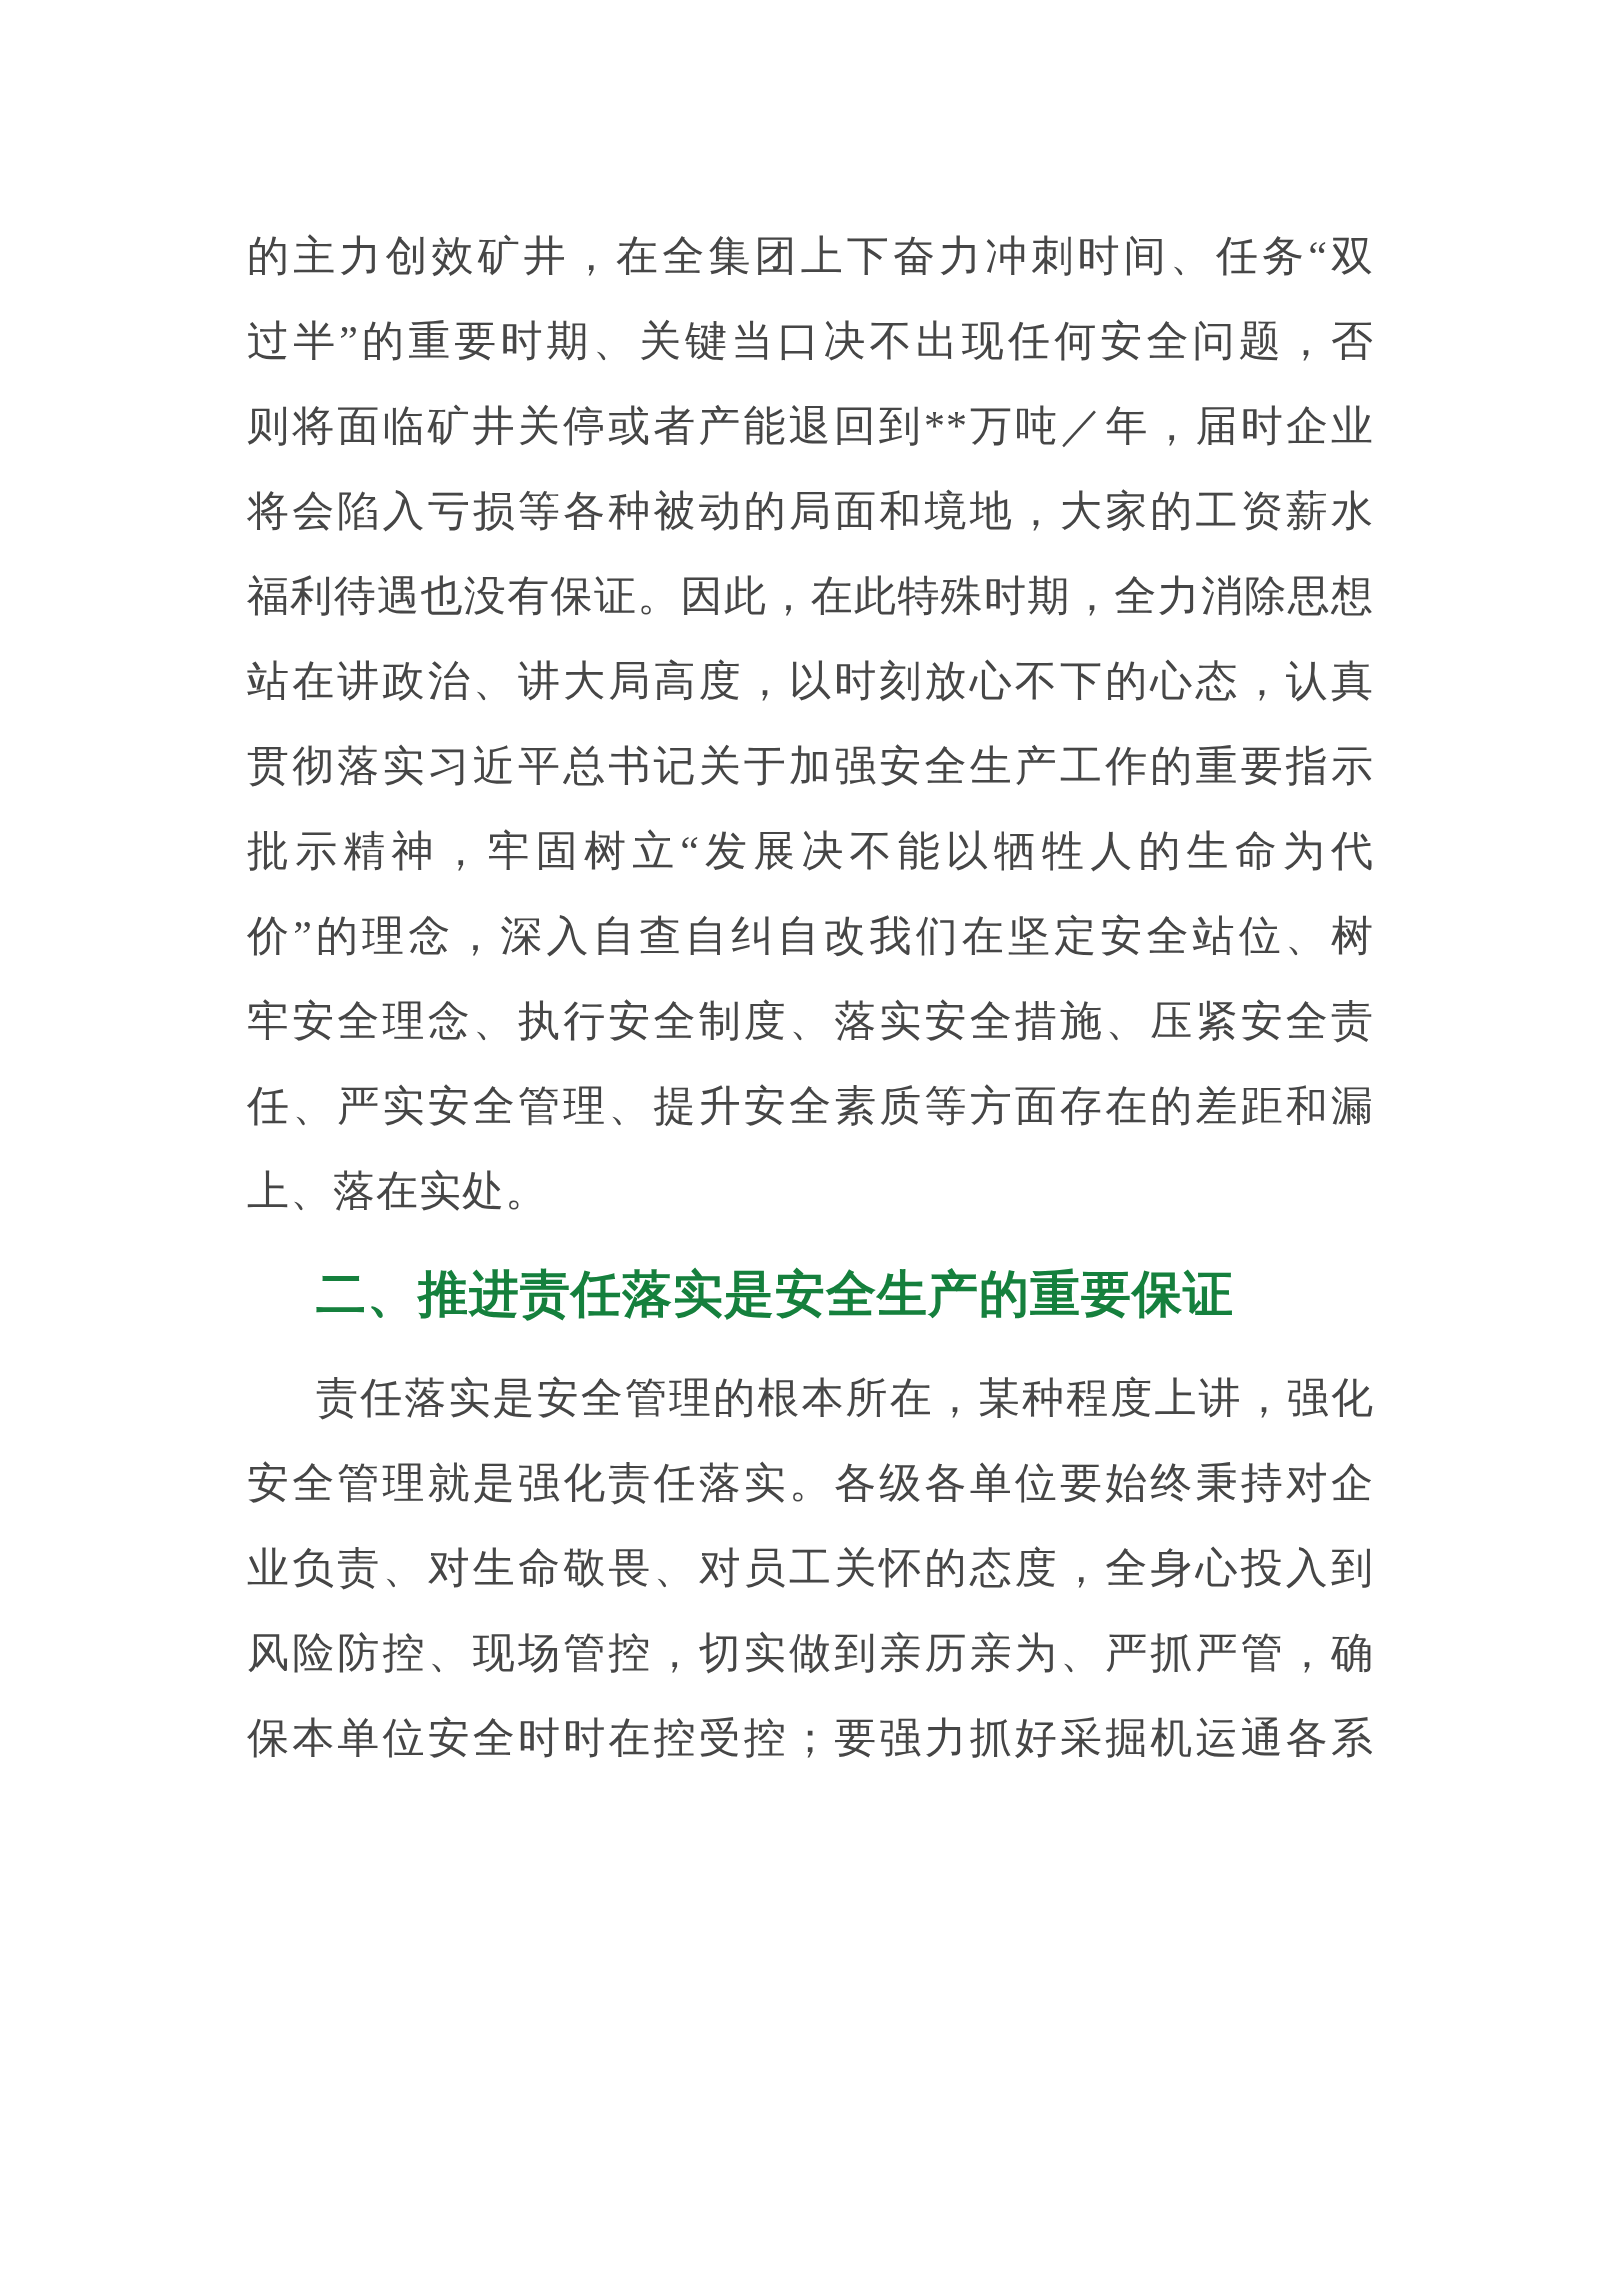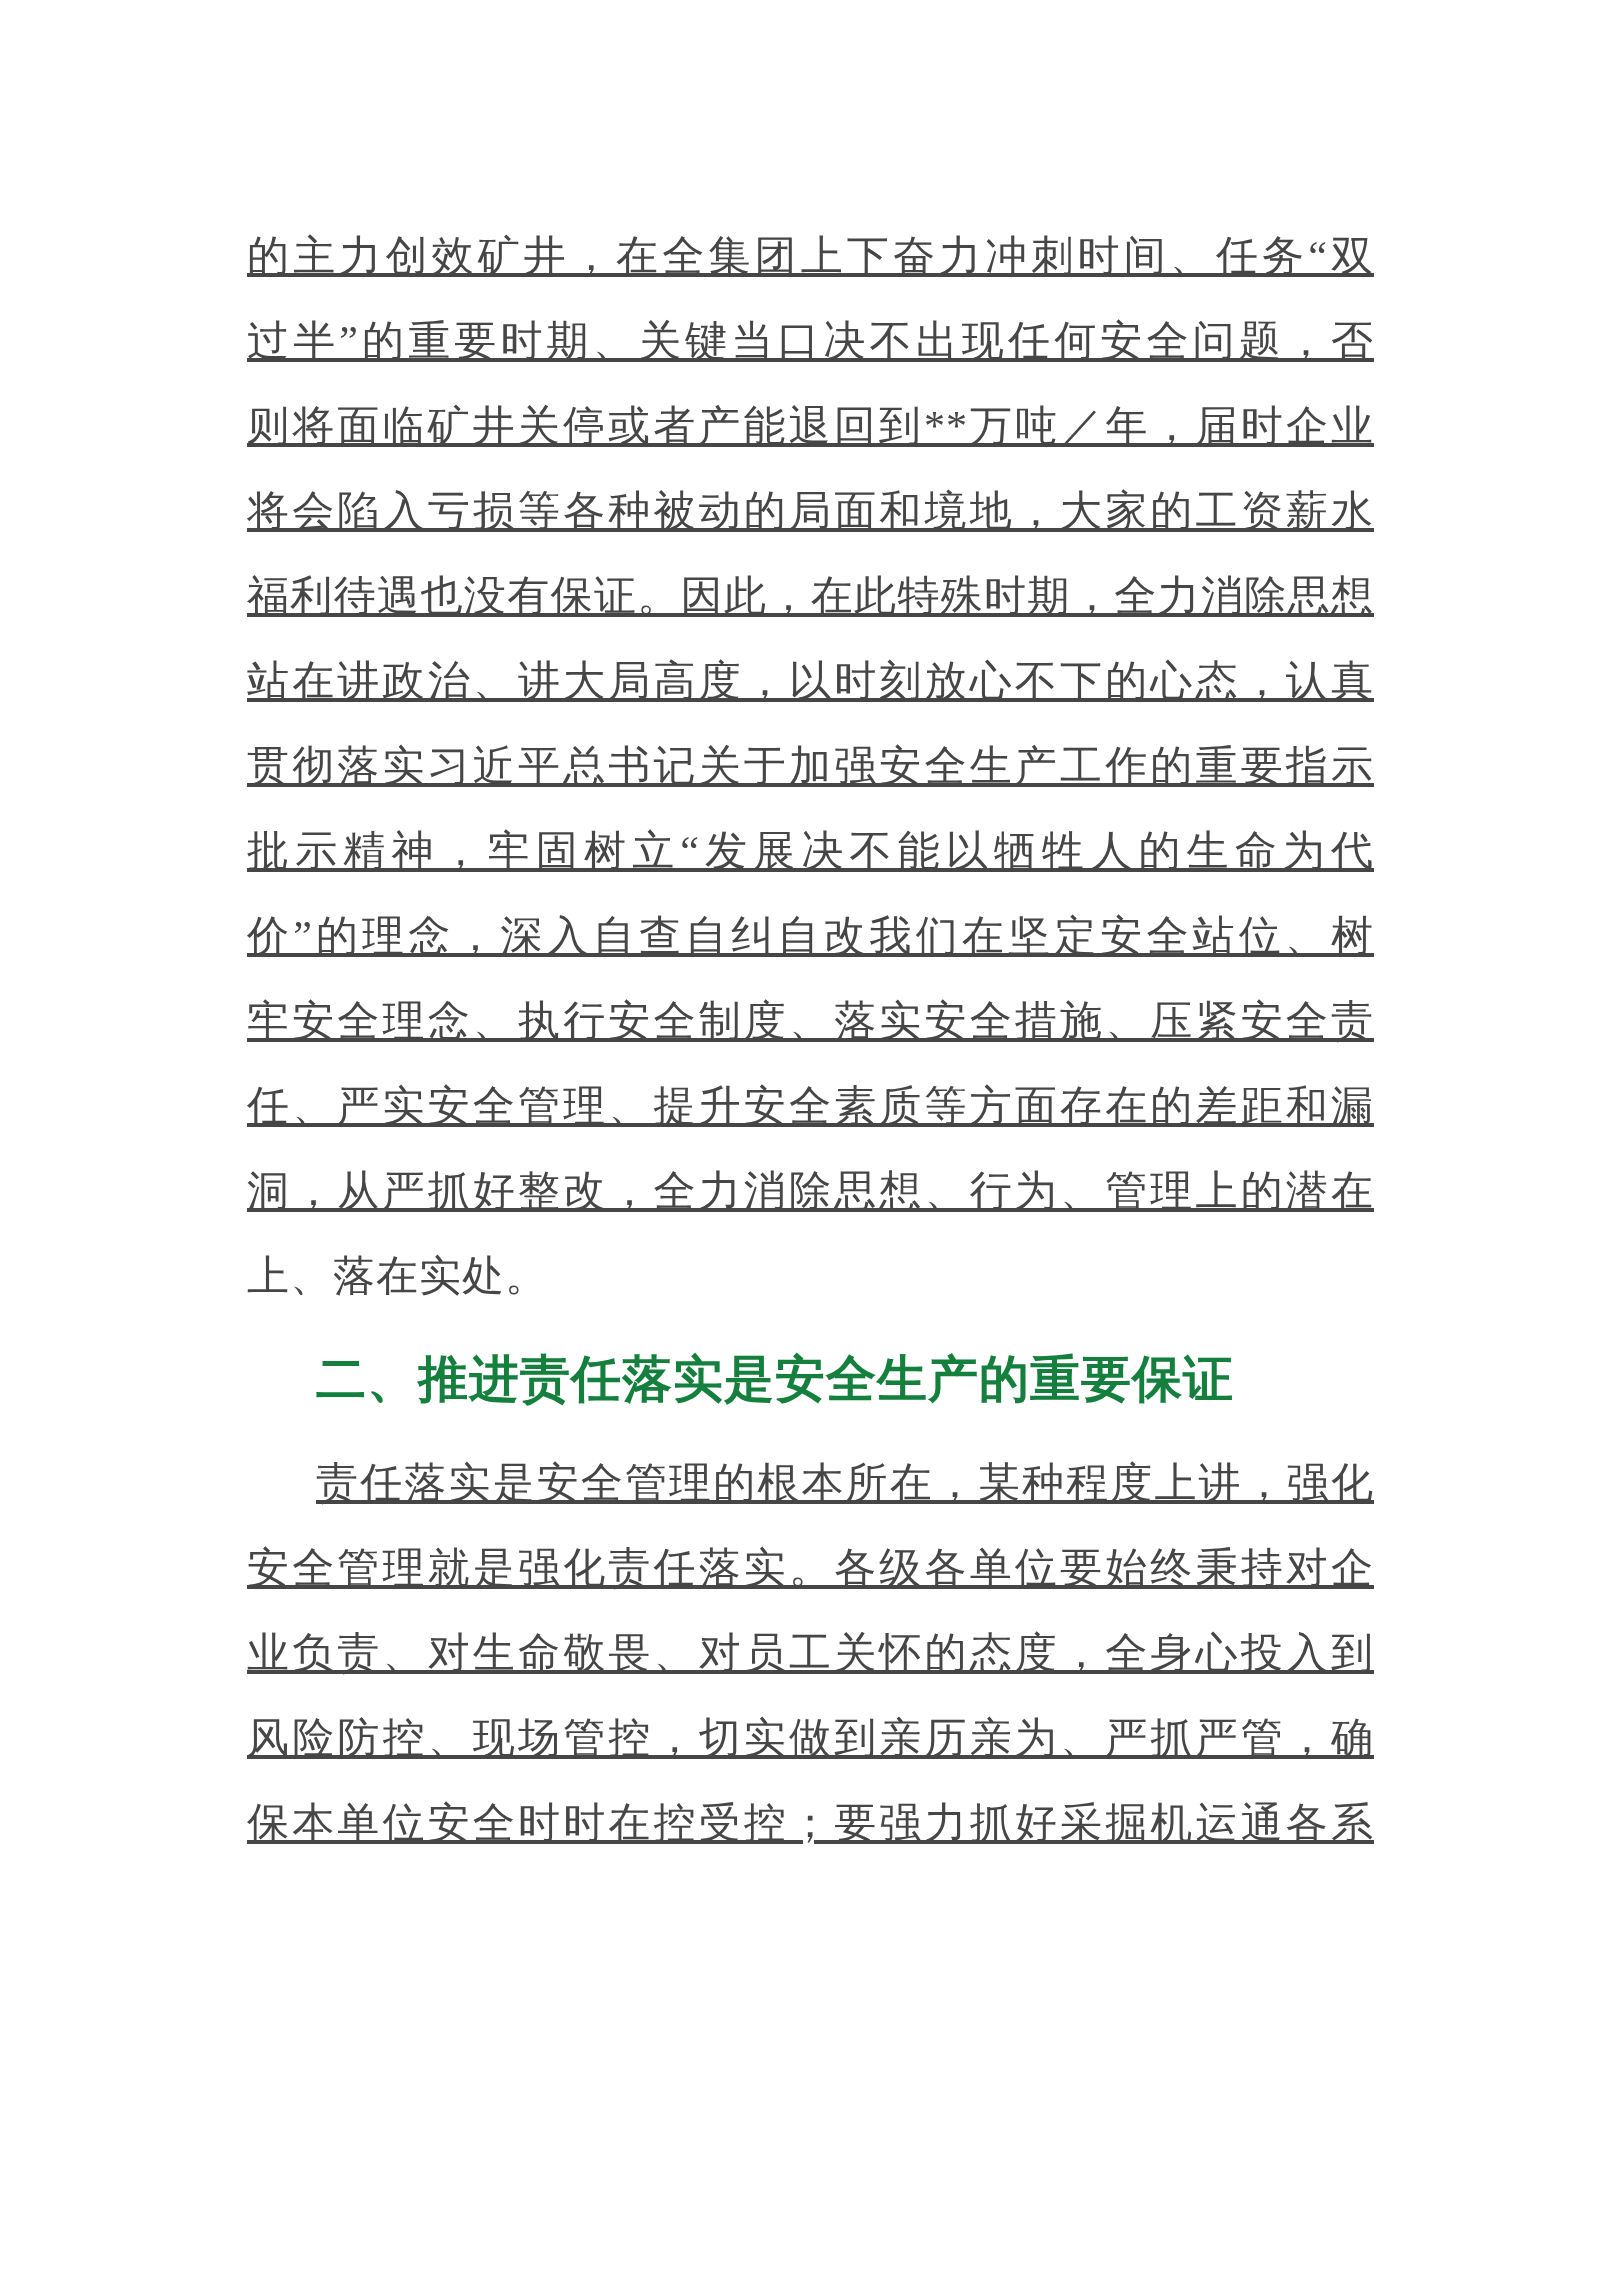--- a/index.html
+++ b/index.html
@@ -22,21 +22,20 @@
     line-height: 85px;
     font-size: 42px;
     letter-spacing: 1px;
     color: #464646;
     text-align: left;
     white-space: normal;
   }
   .just {
     text-align: justify;
     text-align-last: justify;
-    text-decoration: underline;
   }
   .indent {
     padding-left: 69px;
   }
   .heading {
     font-weight: 700;
     font-size: 50px;
     color: #15803d;
     margin: 17.6px 0 19.6px 0;
     text-align: left;
@@ -54,21 +53,20 @@
       <div class="line just">过半”的重要时期、关键当口决不出现任何安全问题，否</div>
       <div class="line just">则将面临矿井关停或者产能退回到**万吨／年，届时企业</div>
       <div class="line just">将会陷入亏损等各种被动的局面和境地，大家的工资薪水</div>
       <div class="line just">福利待遇也没有保证。因此，在此特殊时期，全力消除思想</div>
       <div class="line just">站在讲政治、讲大局高度，以时刻放心不下的心态，认真</div>
       <div class="line just">贯彻落实习近平总书记关于加强安全生产工作的重要指示</div>
       <div class="line just">批示精神，牢固树立“发展决不能以牺牲人的生命为代</div>
       <div class="line just">价”的理念，深入自查自纠自改我们在坚定安全站位、树</div>
       <div class="line just">牢安全理念、执行安全制度、落实安全措施、压紧安全责</div>
       <div class="line just">任、严实安全管理、提升安全素质等方面存在的差距和漏</div>
-      <div class="line just">洞，从严抓好整改，全力消除思想、行为、管理上的潜在</div>
       <div class="line">上、落在实处。</div>
     </div>
 
     <div class="line heading indent">二、推进责任落实是安全生产的重要保证</div>
 
     <div>
       <div class="line just indent">责任落实是安全管理的根本所在，某种程度上讲，强化</div>
       <div class="line just">安全管理就是强化责任落实。各级各单位要始终秉持对企</div>
       <div class="line just">业负责、对生命敬畏、对员工关怀的态度，全身心投入到</div>
       <div class="line just">风险防控、现场管控，切实做到亲历亲为、严抓严管，确</div>

